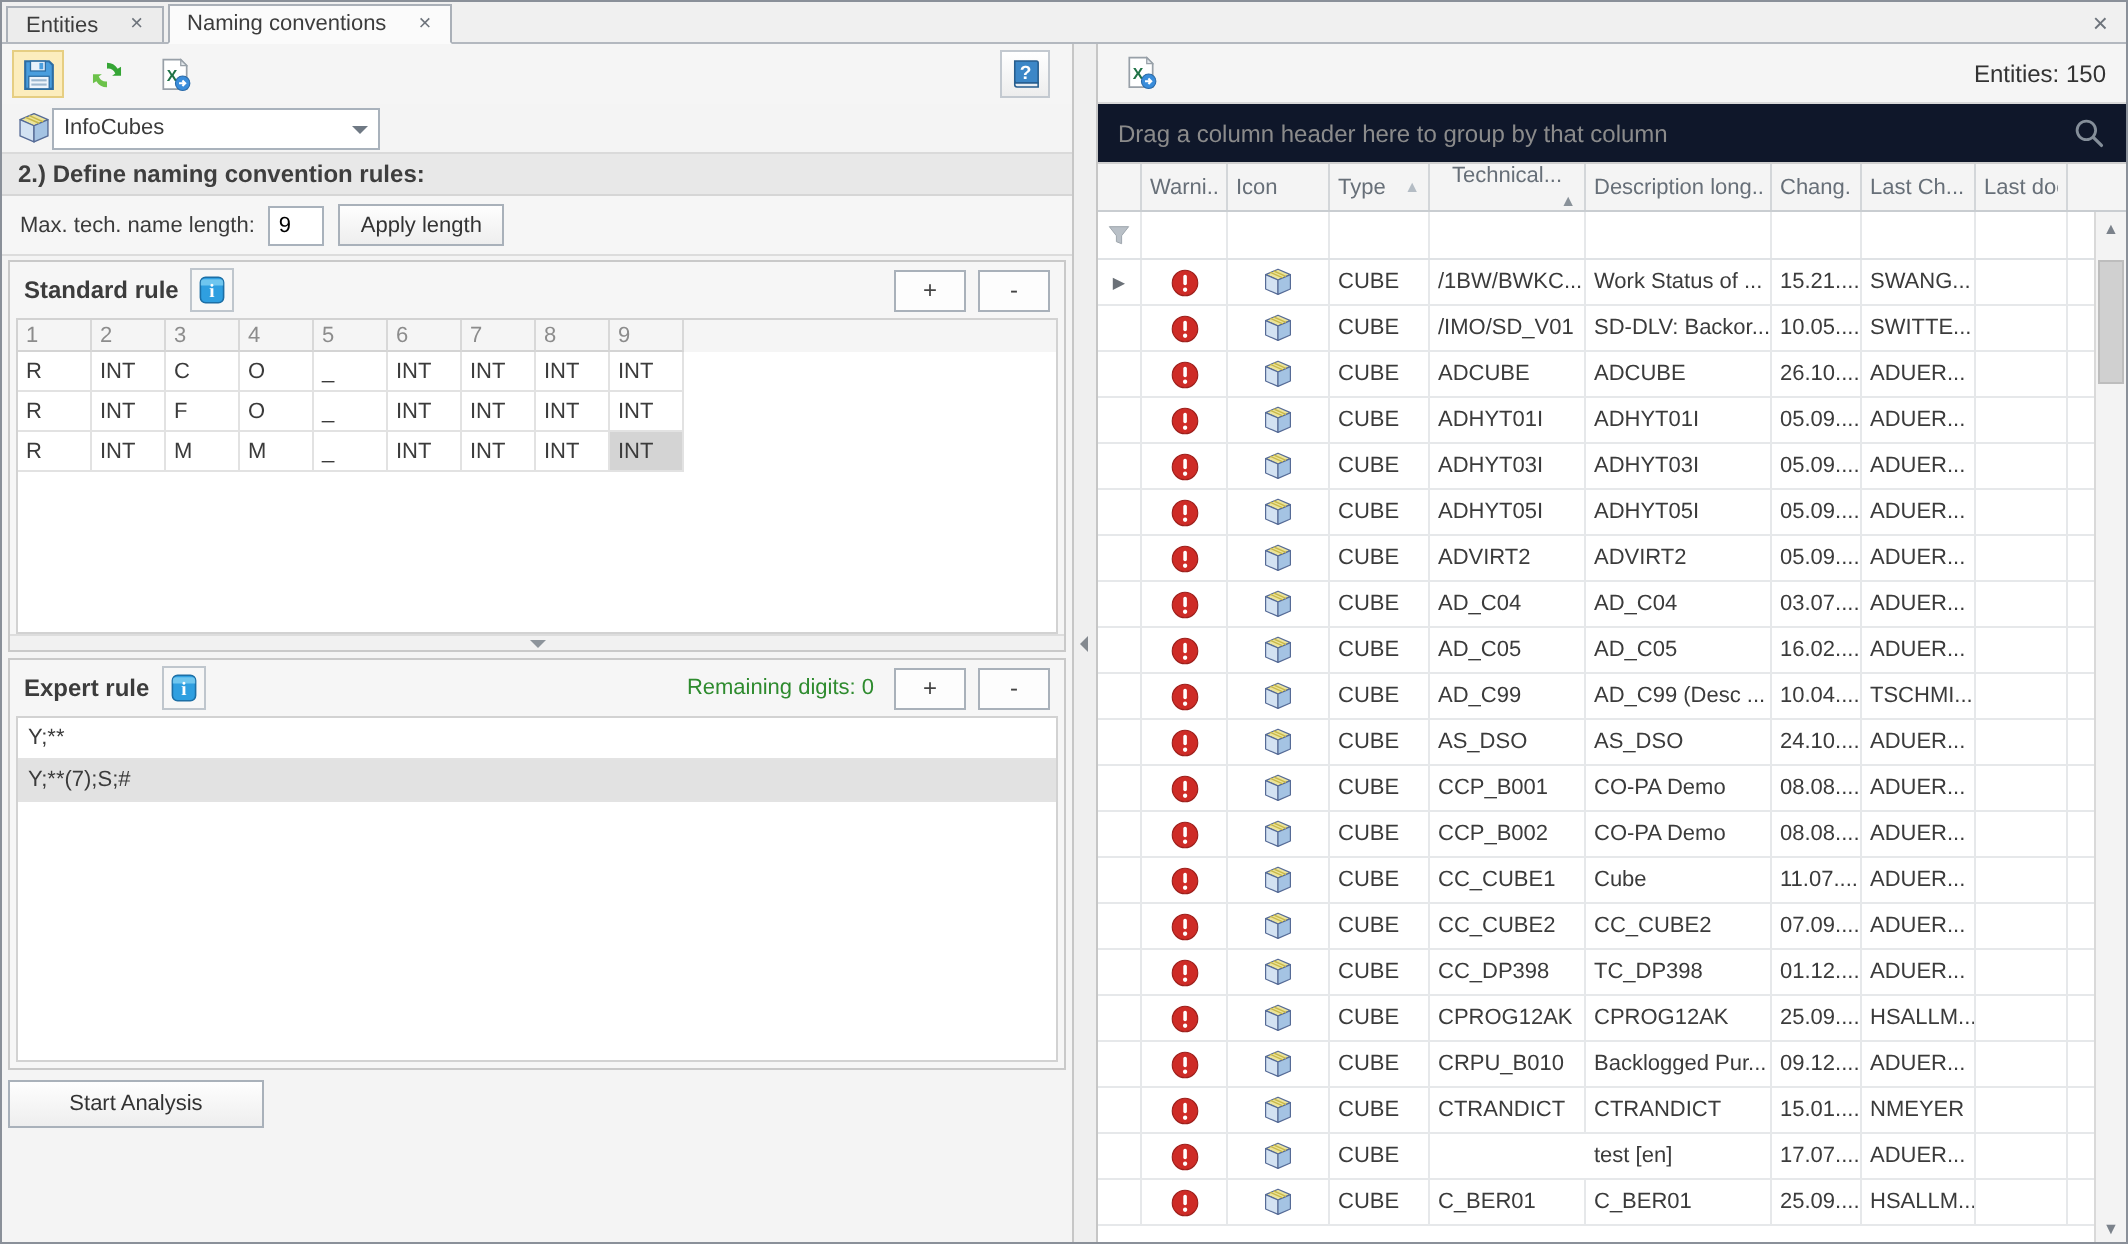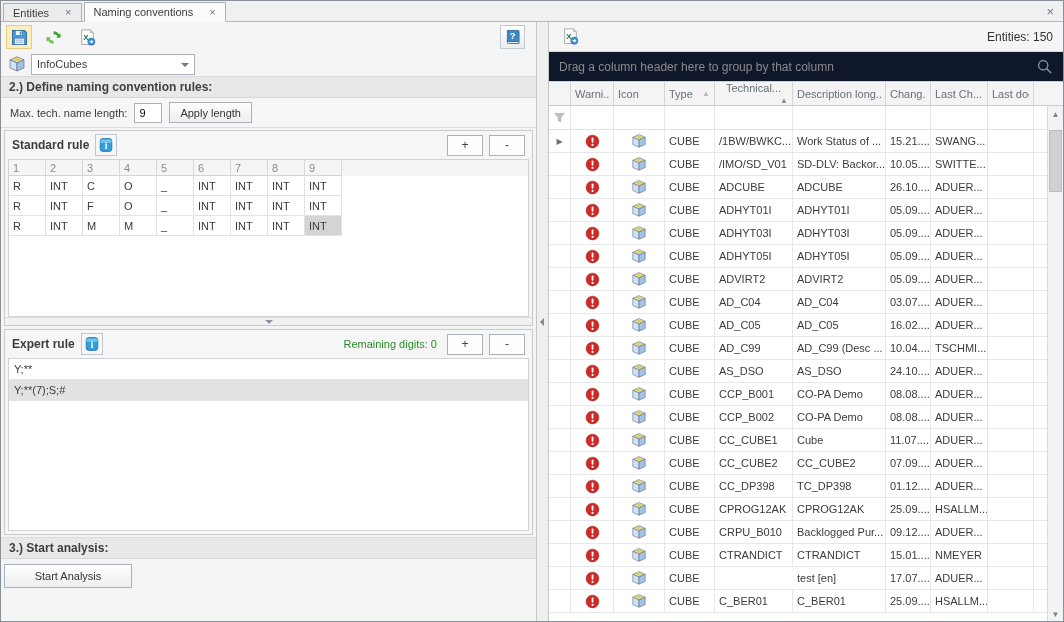--- a/index.html
+++ b/index.html
@@ -24,21 +24,21 @@
   .left-panel { width:536px; background:#f4f4f4; display:flex; flex-direction:column;
                 border-right:1px solid #c6c6c6; }
   .toolbar { height:30px; display:flex; align-items:center; padding:0 5px; background:#f5f5f5; flex:none;}
   .tool-btn { width:26px; height:24px; display:flex; align-items:center; justify-content:center; margin-right:8px; }
   .tool-btn.highlight { background:#fcedbd; border:1px solid #e6ce82; }
   .help-btn { margin-left:auto; width:25px; height:24px; display:flex; align-items:center; justify-content:center;
               border:1px solid #c3c9d0; background:linear-gradient(#ffffff,#ededed); margin-right:6px; }
 
   .sec-head { height:22px; background:#e8e8e8; border-top:1px solid #dadada; border-bottom:1px solid #d6d6d6;
               display:flex; align-items:center; padding-left:8px; font-weight:bold; font-size:12px; color:#3e3e3e; flex:none;}
-  .entity-row { height:24px; display:flex; align-items:center; padding-left:7px; gap:5px; flex:none; }
+  .entity-row { height:24px; display:flex; align-items:center; padding-left:7px; flex:none; }
   .combo { width:164px; height:21px; background:#fff; border:1px solid #a9b2bc; display:flex; align-items:center;
            padding-left:5px; position:relative; }
   .combo-arrow { position:absolute; right:5px; top:8px; width:0; height:0;
                  border-left:4px solid transparent; border-right:4px solid transparent; border-top:4px solid #6f7984; }
 
   .maxlen-row { height:30px; display:flex; align-items:center; padding-left:9px; gap:7px;
                 background:#f6f6f6; border-bottom:1px solid #dcdcdc; flex:none;}
   .num-input { width:28px; height:20px; border:1px solid #a9b2bc; background:#fff; padding-left:4px;
                font-family:"Liberation Sans", sans-serif; font-size:11px; }
   .btn { height:21px; padding:0 10px; background:linear-gradient(#fefefe,#eeeeee); border:1px solid #a9b1ba;
@@ -289,23 +289,20 @@
           <span class="remaining">Remaining digits: 0</span>
           <div class="pm-btn">+</div>
           <div class="pm-btn">-</div>
         </div>
         <div class="ex-list">
             <div class="ex-row">Y;**</div>
             <div class="ex-row sel">Y;**(7);S;#</div>
           </div>
       </div>
 
-      <div class="sec-head start-head">
-        <span>3.) Start analysis:</span>
-      </div>
       <div class="start-area">
         <div class="btn start-btn">Start Analysis</div>
       </div>
     </div>
 
     <div class="vsplit">
       <span class="tri-left"></span>
     </div>
 
     <div class="right-panel">

